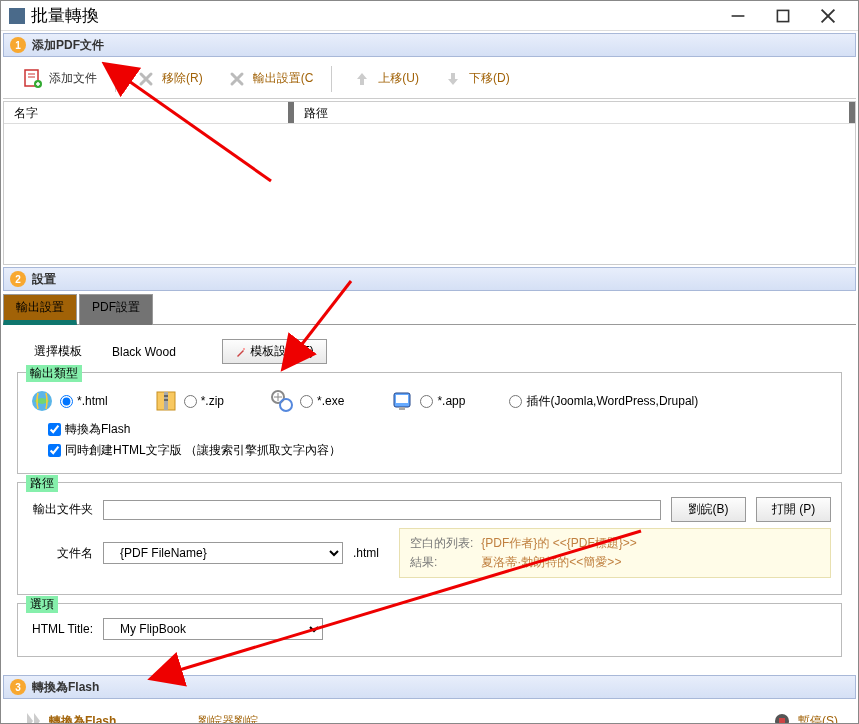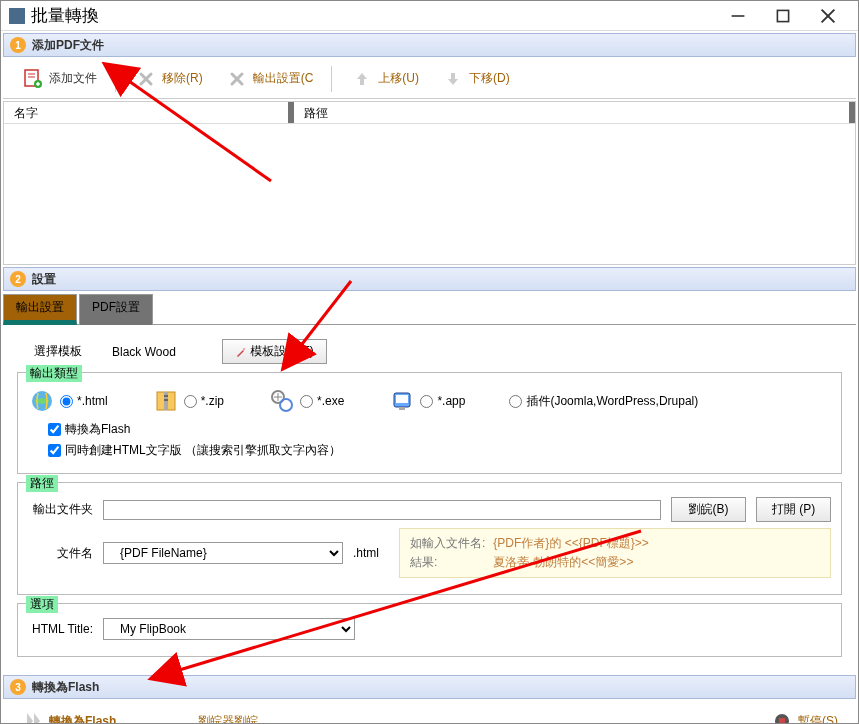--- a/index.html
+++ b/index.html
@@ -230,33 +230,33 @@
       <button class="btn btn-wide">劉皖(B)</button>
       <button class="btn btn-wide">打開 (P)</button>
     </div>
     <div class="row">
       <span class="label">文件名</span>
       <select style="width:240px">
         <option>{PDF FileName}</option>
       </select>
       <span>.html</span>
       <div class="hint-box" style="flex:1;margin-left:10px">
-        <span>如輸入文件名:</span>
+        <span>空白的列表:</span>
         <span class="hint-val">{PDF作者}的 &lt;&lt;{PDF標題}&gt;&gt;</span>
         <span>結果:</span>
         <span class="hint-val">夏洛蒂·勃朗特的&lt;&lt;簡愛&gt;&gt;</span>
       </div>
     </div>
   </div>
 
   <div class="fieldset">
     <span class="fieldset-legend">選項</span>
     <div class="row">
       <span class="label">HTML Title:</span>
-      <select style="width:252px">
+      <select style="width:220px">
         <option>My FlipBook</option>
       </select>
     </div>
   </div>
 
 </div>
 
 <div class="section-header">
   <div class="section-num">3</div>
   <div class="section-title">轉換為Flash</div>

